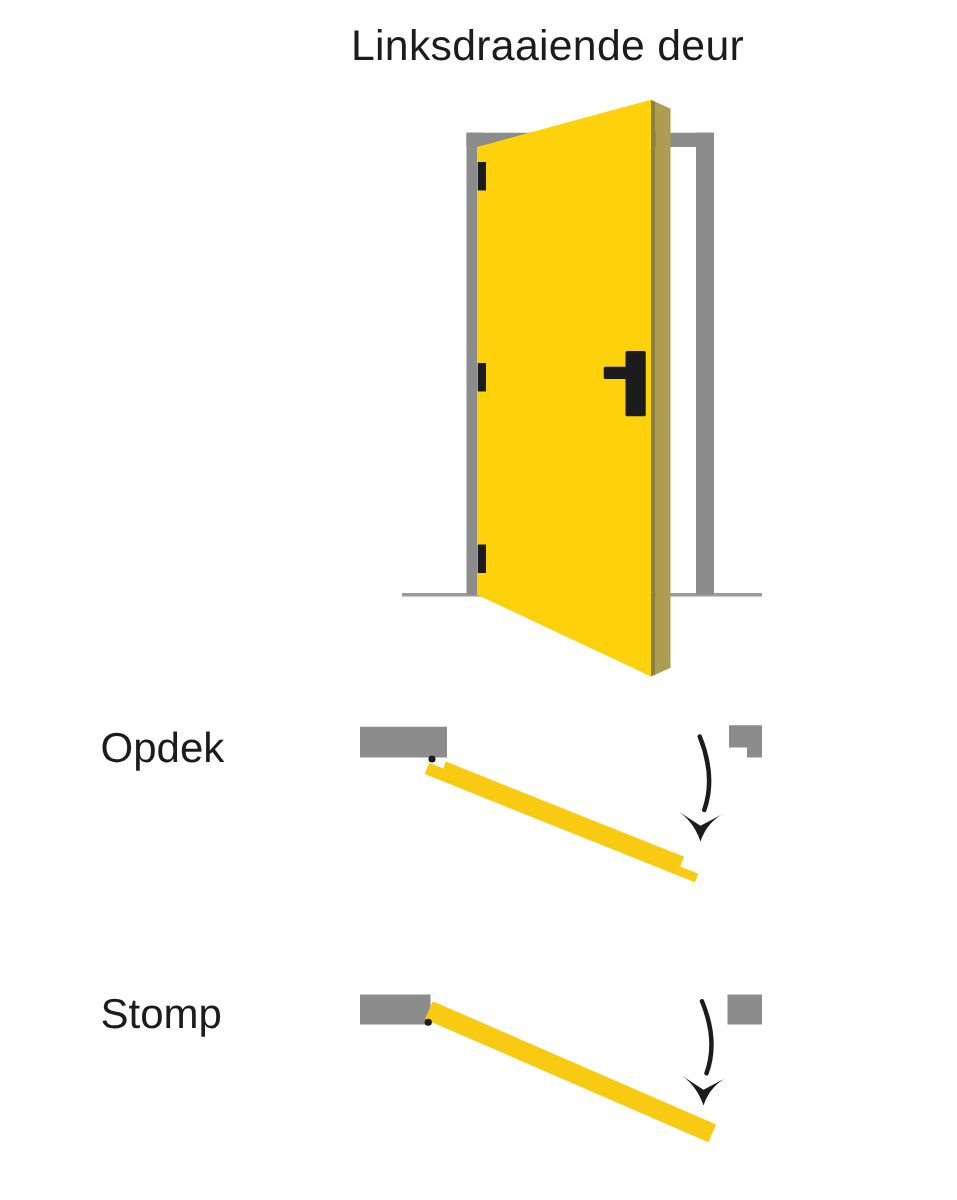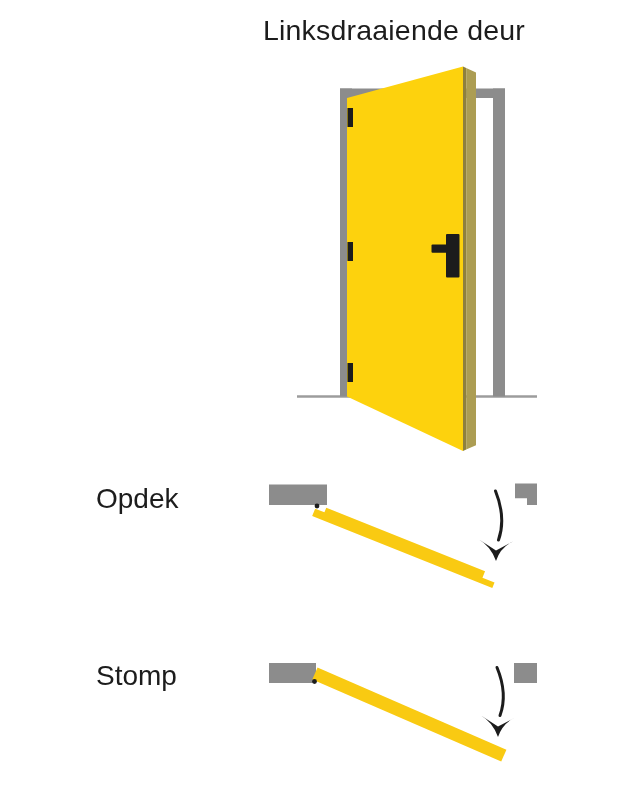--- a/index.html
+++ b/index.html
@@ -2,21 +2,20 @@
 <html><head>
 <meta charset="utf-8">
 <style>
   html,body{margin:0;padding:0;background:#ffffff;}
   .canvas{
     position:relative;
     width:508px;height:800px;
     background:#ffffff;
     font-family:"Liberation Sans", sans-serif;
     overflow:hidden;
-    margin-left:29px;
   }
   svg{display:block;}
   .title-text{
     font-family:"Liberation Sans", sans-serif;
     font-size:28.5px;
     font-weight:400;
     letter-spacing:0.2px;
   }
   .section-label{
     font-family:"Liberation Sans", sans-serif;

